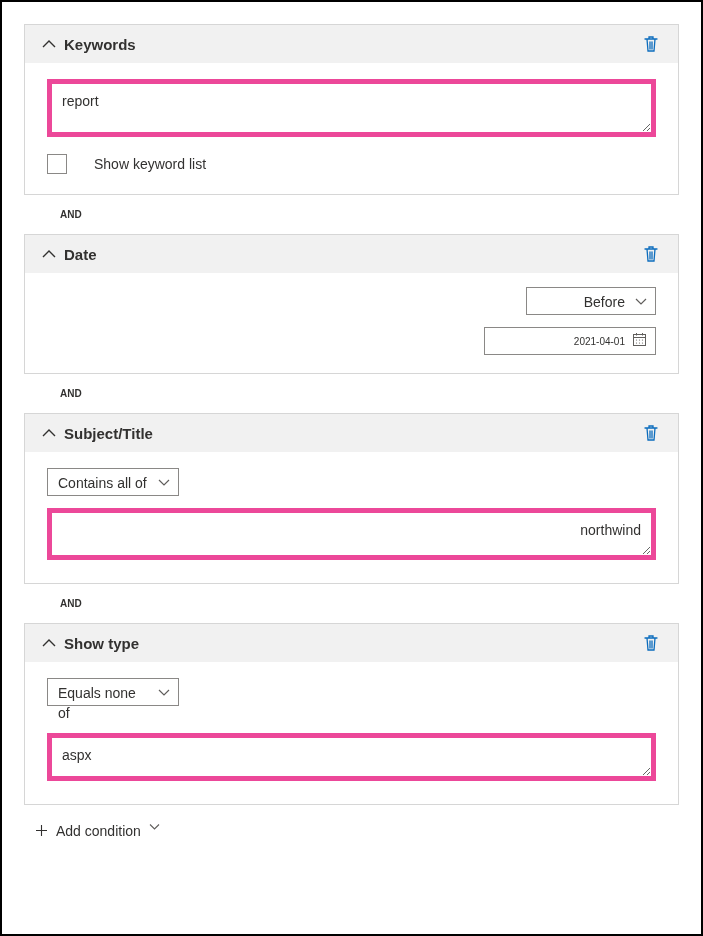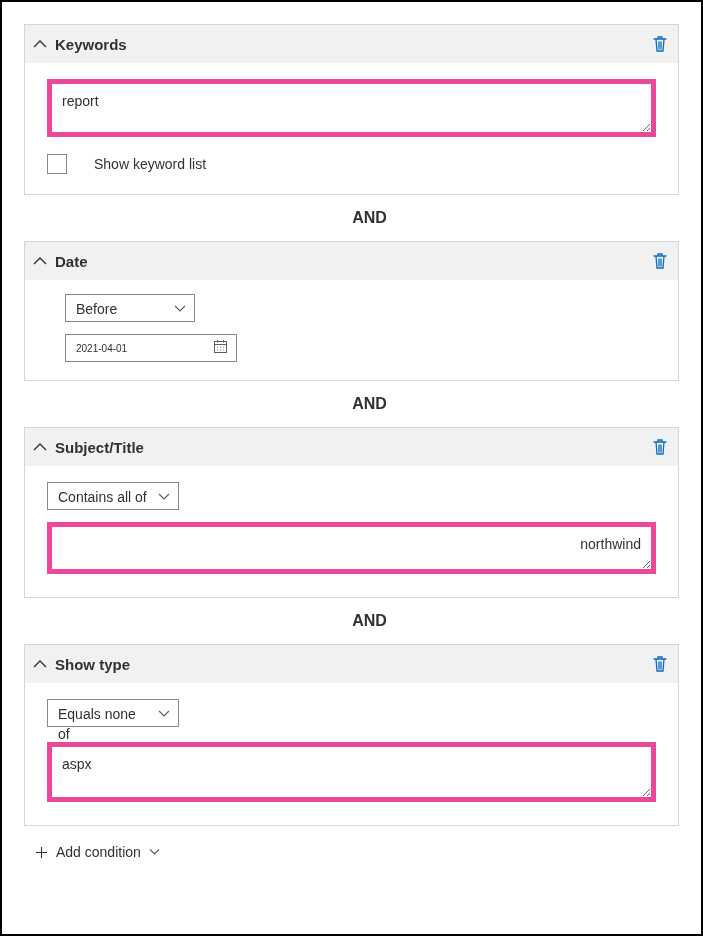--- a/index.html
+++ b/index.html
@@ -19,21 +19,21 @@
   }
   .card {
     border: 1px solid #d6d6d6;
     background: #fff;
     margin-bottom: 0;
   }
   .card-header {
     background: #f1f1f1;
     display: flex;
     align-items: center;
-    padding: 10px 8px;
+    padding: 10px 17px;
   }
   .chev-up {
     width: 14px;
     height: 14px;
     flex: 0 0 auto;
     margin-right: 8px;
     display: inline-flex;
     align-items: center;
     justify-content: center;
     cursor: pointer;
@@ -74,23 +74,22 @@
   }
   .cb {
     width: 20px;
     height: 20px;
     border: 1px solid #8a8886;
     background: #fff;
     cursor: pointer;
   }
   .operator {
     font-weight: 700;
-    font-size: 16px;
+    font-size: 10px;
     padding: 14px 0 14px 36px;
-    text-align: center;
   }
   .select-wrap {
     position: relative;
     display: inline-block;
     border: 1px solid #8a8886;
     background: #fff;
     height: 28px;
     cursor: pointer;
   }
   .select-wrap .sel-label {
@@ -124,21 +123,21 @@
   }
   .date-wrap .cal-icon {
     position: absolute;
     right: 8px;
     top: 50%;
     transform: translateY(-50%);
     pointer-events: none;
   }
   .add-row {
     display: flex;
-    align-items: center;
+    align-items: flex-start;
     gap: 8px;
     padding: 18px 10px 4px 10px;
     cursor: pointer;
     font-size: 14px;
   }
   .plus-icon {
     width: 14px; height: 14px;
     display:inline-flex; align-items:center; justify-content:center;
   }
   .chev-down-sm {
@@ -182,21 +181,21 @@
             <path d="M1 8 L7 2 L13 8" fill="none" stroke="#323130" stroke-width="1.4"></path>
           </svg>
       </span>
       <span class="card-title">Date</span>
       <span class="trash">
         <svg width="16" height="18" viewBox="0 0 16 18">
             <path d="M2 4h12M6 4V2h4v2M4 4l1 12h6l1-12M7 7v7M9 7v7" fill="none" stroke="#0b6cbd" stroke-width="1.3" stroke-linecap="round"></path>
           </svg>
       </span>
     </div>
-    <div class="card-body" style="padding:14px 22px 18px 40px;">
+    <div class="card-body" style="padding:14px 22px 18px 40px;text-align:right;">
       <div class="select-wrap" style="width:130px">
         <span class="sel-label">Before</span>
         <span class="chev-down">
           <svg width="12" height="8" viewBox="0 0 12 8">
               <path d="M1 1 L6 6 L11 1" fill="none" stroke="#605e5c" stroke-width="1.2"></path>
             </svg>
         </span>
       </div>
       <br>
       <div class="date-wrap">
@@ -266,21 +265,21 @@
     </div>
     <div class="card-body">
       <div class="select-wrap" style="width:132px">
         <span class="sel-label">Equals none of</span>
         <span class="chev-down">
           <svg width="12" height="8" viewBox="0 0 12 8">
               <path d="M1 1 L6 6 L11 1" fill="none" stroke="#605e5c" stroke-width="1.2"></path>
             </svg>
         </span>
       </div>
-      <textarea class="big" style="height: 60px; margin-top: 0;">aspx</textarea>
+      <textarea class="big" style="height: 48px; margin-top: 12px;">aspx</textarea>
     </div>
   </div>
 
   <div class="add-row">
     <span class="plus-icon">
       <svg width="13" height="13" viewBox="0 0 13 13">
           <path d="M6.5 1v11M1 6.5h11" stroke="#323130" stroke-width="1.1"></path>
         </svg>
     </span>
     <span>Add condition</span>

